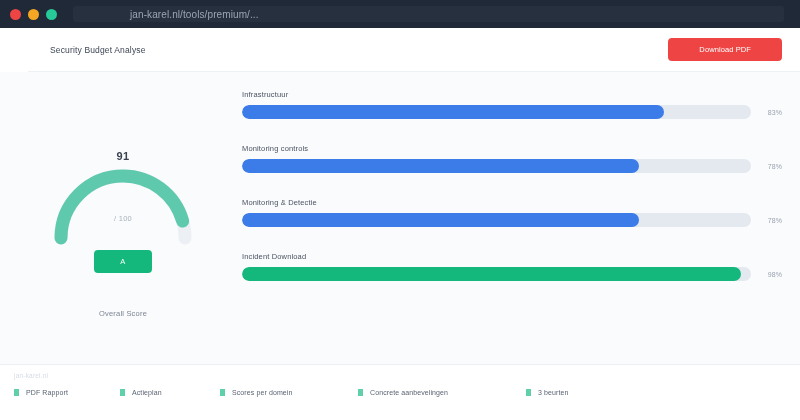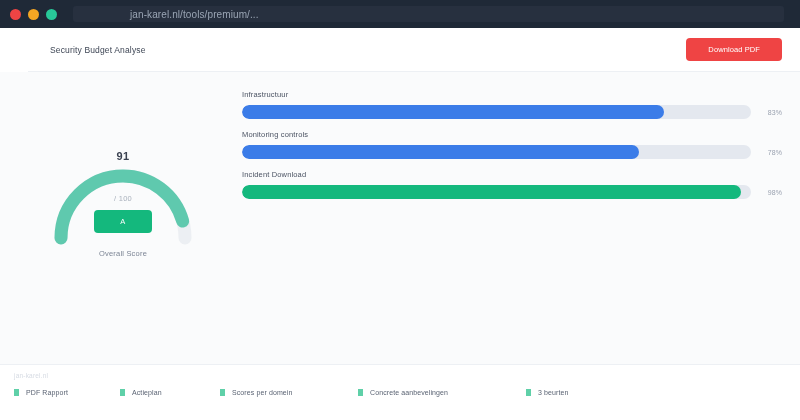--- a/index.html
+++ b/index.html
@@ -55,21 +55,21 @@
     margin-left: 28px;
   }
   .pagetitle {
     font-size: 8.5px; color: #3e4655;
     letter-spacing: .15px;
   }
   .dlbtn {
     background: #ef4444; color: #ffffff;
     font-size: 7.5px;
     border: none; border-radius: 4px;
-    padding: 7px 22px;
+    padding: 7px 31px;
     cursor: pointer;
     letter-spacing: .1px;
   }
 
   
   .main {
     flex: 1 1 auto;
     background: #fafbfc;
     display: flex;
     padding: 16px 18px 10px 14px;
@@ -82,39 +82,39 @@
     flex: 0 0 218px;
     display: flex; flex-direction: column;
     align-items: center;
     padding-top: 4px;
   }
   .gaugewrap { position: relative; width: 176px; height: 168px; }
   .gaugewrap svg { display: block; }
   .gaugecenter {
     position: absolute; left: 0; right: 0;
     top: 58px;
-    display: flex; flex-direction: column; align-items: center;
+    display: flex; flex-direction: column; align-items: center; gap: 20px;
   }
   .scoreval { font-size: 11px; color: #3a4150; font-weight: bold; letter-spacing: .4px; }
   .scoremax { font-size: 7.5px; color: #aab2bd; margin-top: 32px; letter-spacing: .3px; }
   .gradebadge {
     margin-top: 7px;
     background: #14b87d; color: #ffffff;
     font-size: 7.5px;
     border-radius: 4px;
     padding: 7px 26px;
     letter-spacing: .3px;
   }
   .gaugelabel { font-size: 7.5px; color: #7b8494; margin-top: 16px; letter-spacing: .2px; }
 
   
   .barspanel {
     flex: 1 1 auto;
     display: flex; flex-direction: column;
-    gap: 0px;
+    gap: 14px;
     padding-top: 2px;
   }
   .barrow { margin-bottom: 11px; }
   .barlabel {
     font-size: 7.5px; color: #4b5363;
     margin-bottom: 6px; letter-spacing: .15px;
   }
   .barline { display: flex; align-items: center; gap: 9px; }
   .track {
     flex: 1 1 auto; height: 14px;
@@ -193,20 +193,29 @@
         <div class="barrow">
           <div class="barlabel">Monitoring controls</div>
           <div class="barline">
             <div class="track">
               <div class="fill" style="width: 78%; background: rgb(59, 124, 232);"></div>
             </div>
             <div class="pct">78%</div>
           </div>
         </div>
         <div class="barrow">
+          <div class="barlabel">Monitoring &amp; Detectie</div>
+          <div class="barline">
+            <div class="track">
+              <div class="fill" style="width: 78%; background: rgb(59, 124, 232);"></div>
+            </div>
+            <div class="pct">78%</div>
+          </div>
+        </div>
+        <div class="barrow">
           <div class="barlabel">Incident Download</div>
           <div class="barline">
             <div class="track">
               <div class="fill" style="width: 98%; background: rgb(20, 184, 125);"></div>
             </div>
             <div class="pct">98%</div>
           </div>
         </div>
       </div>
 

